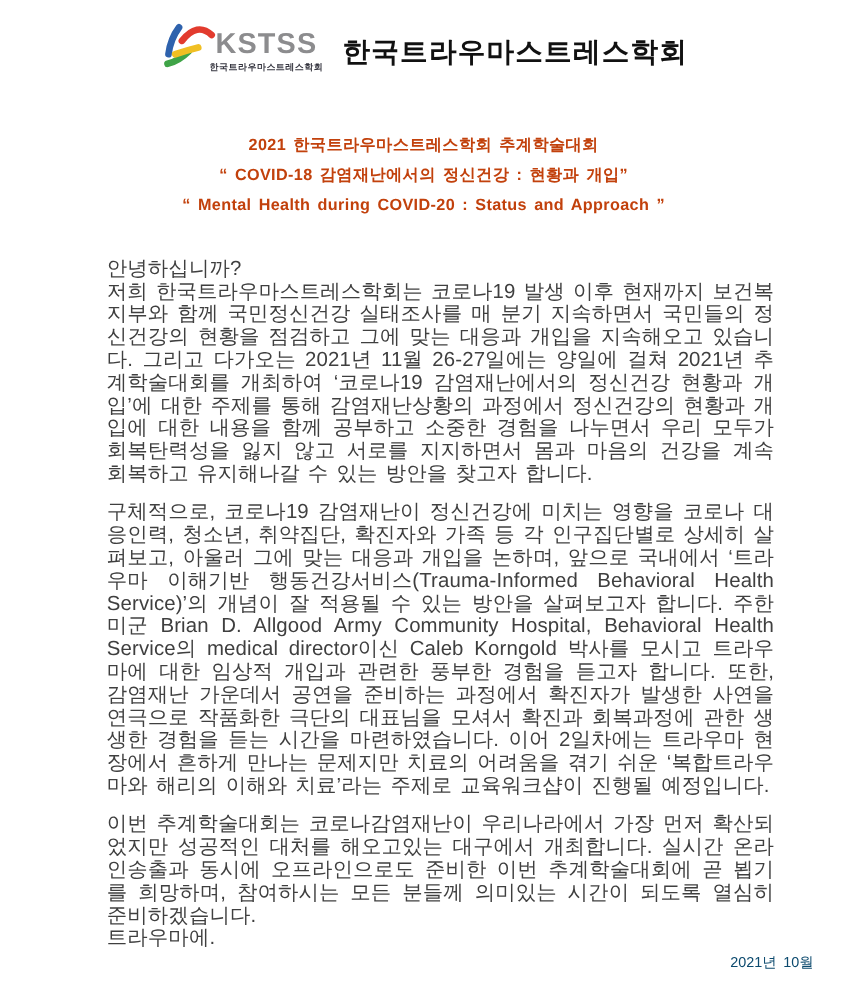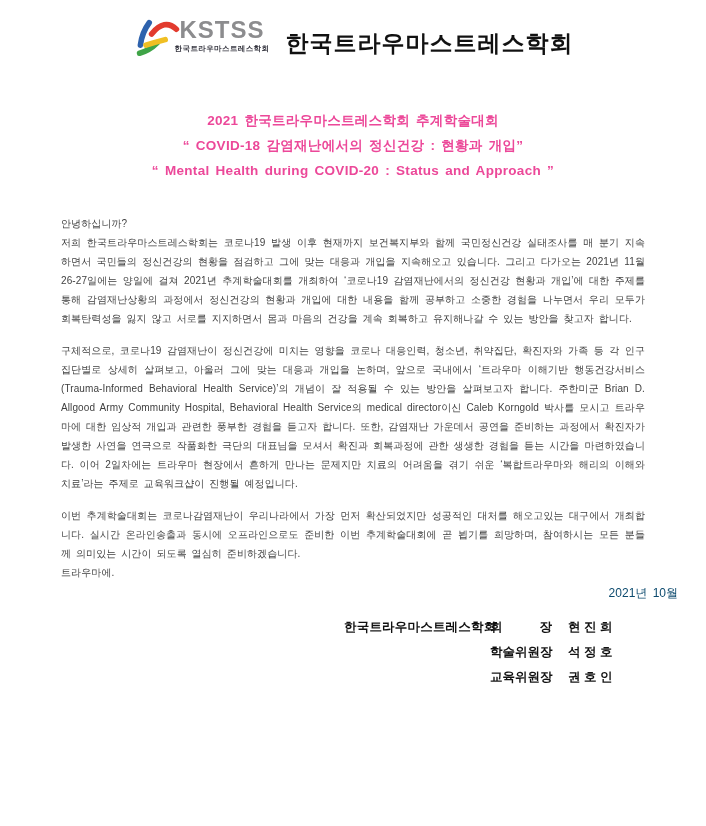--- a/index.html
+++ b/index.html
@@ -16,21 +16,21 @@
   }
   
   .logo-row {
     display: flex;
     justify-content: center;
     align-items: center;
     height: 62px;
   }
   .logo {
     display: flex;
-    align-items: flex-start;
+    align-items: center;
   }
   .logo svg { display: block; margin-right: -8px; margin-bottom: 2px; }
   .logo-text { display: flex; flex-direction: column; align-items: center; }
   .logo-acronym {
     font-size: 24px;
     font-weight: bold;
     color: #8c8c8e;
     letter-spacing: 1px;
     line-height: 1;
   }
@@ -47,38 +47,39 @@
     font-weight: bold;
     color: #111111;
     letter-spacing: 1px;
     margin-left: 16px;
     white-space: nowrap;
   }
   
   .heading {
     margin-top: 34px;
     text-align: center;
-    color: #ec4899;
+    color: #c2410c;
   }
   .h-line {
     font-size: 13.5px;
     font-weight: bold;
     line-height: 25px;
     letter-spacing: 0.3px;
     word-spacing: 2px;
   }
   
   .body-text {
     margin-top: 31px;
     padding: 0 61px;
     color: #3f3f3f;
-    font-size: 10px;
+    font-size: 17px;
     line-height: 19px;
     letter-spacing: 0.1px;
     word-spacing: 2px;
+    margin-left: 28px;
   }
   .body-text p { text-align: justify; margin-bottom: 13px; }
   .body-text p.greeting { margin-bottom: 0; text-align: left; }
   .body-text p.thanks { margin-top: -13px; margin-bottom: 0; text-align: left; }
   .date-line {
     text-align: right;
     padding-right: 28px;
     font-size: 12px;
     color: #0c4a6e;
     line-height: 19px;

